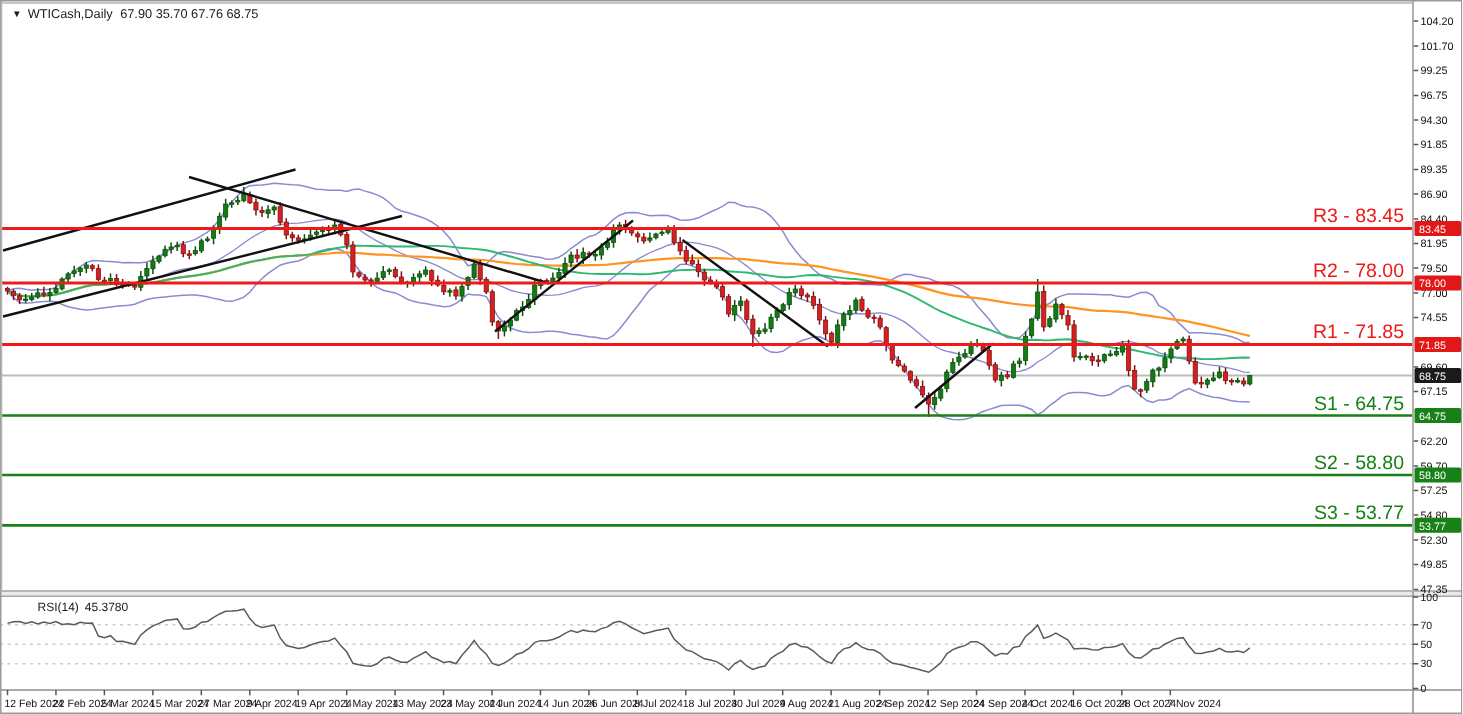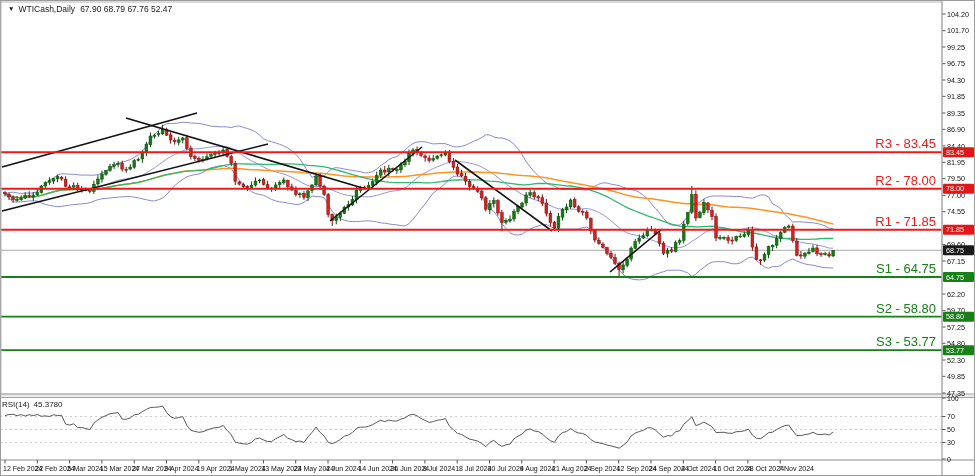--- a/index.html
+++ b/index.html
@@ -3,21 +3,21 @@
 <meta charset="utf-8">
 <style>
   html,body{margin:0;padding:0;background:#fff;}
   body{font-family:"Liberation Sans", sans-serif;}
   #chart-window{position:relative;width:975px;height:476px;background:#fff;overflow:hidden;}
   #chart-svg{position:absolute;left:0;top:0;}
   .overlay{position:absolute;color:#1a1a1a;white-space:nowrap;}
   #chart-title{left:8px;top:4px;font-size:8.5px;letter-spacing:0;}
   #chart-title .dd{font-size:6.5px;margin-right:4px;vertical-align:1px;}
   #chart-title .ohlc{margin-left:5px;}
-  #rsi-title{left:2px;top:400px;font-size:8px;}
+  #rsi-title{left:25px;top:400px;font-size:8px;}
   #rsi-title .val{margin-left:4px;}
   text{font-family:"Liberation Sans", sans-serif;}
 </style>
 </head>
 <body>
 
 <div id="chart-window">
   <svg id="chart-svg" width="975" height="476">
       <rect x="0" y="0" width="975" height="476" fill="#fff"></rect>
       <line x1="0" y1="250.33333333333334" x2="942" y2="250.33333333333334" stroke="#bcbcbc" stroke-width="1.2"></line>
@@ -1008,18 +1008,18 @@
         <text x="946" y="279.8" font-size="7.2" fill="#ffffff">64.75</text>
         <rect x="943" y="311.6666666666667" width="31" height="10" fill="#178017" rx="1"></rect>
         <text x="946" y="319.4666666666667" font-size="7.2" fill="#ffffff">58.80</text>
         <rect x="943" y="345.2" width="31" height="10" fill="#178017" rx="1"></rect>
         <text x="946" y="353" font-size="7.2" fill="#ffffff">53.77</text>
       </g>
       <rect x="0.5" y="0.5" width="974" height="475" fill="none" stroke="#9a9a9a" stroke-width="1"></rect>
       <rect x="1" y="2" width="941" height="392" fill="none" stroke="#b5b5b5" stroke-width="1"></rect>
     </svg>
   <div class="overlay" id="chart-title">
-    <span class="dd">▼</span><span>WTICash,Daily</span><span class="ohlc">67.90 68.79 67.76 52.47</span>
+    <span class="dd">▼</span><span>WTICash,Daily</span><span class="ohlc">67.90 35.70 67.76 68.75</span>
   </div>
   <div class="overlay" id="rsi-title">
     <span>RSI(14)</span><span class="val">45.3780</span>
   </div>
 </div>
 
 </body></html>

